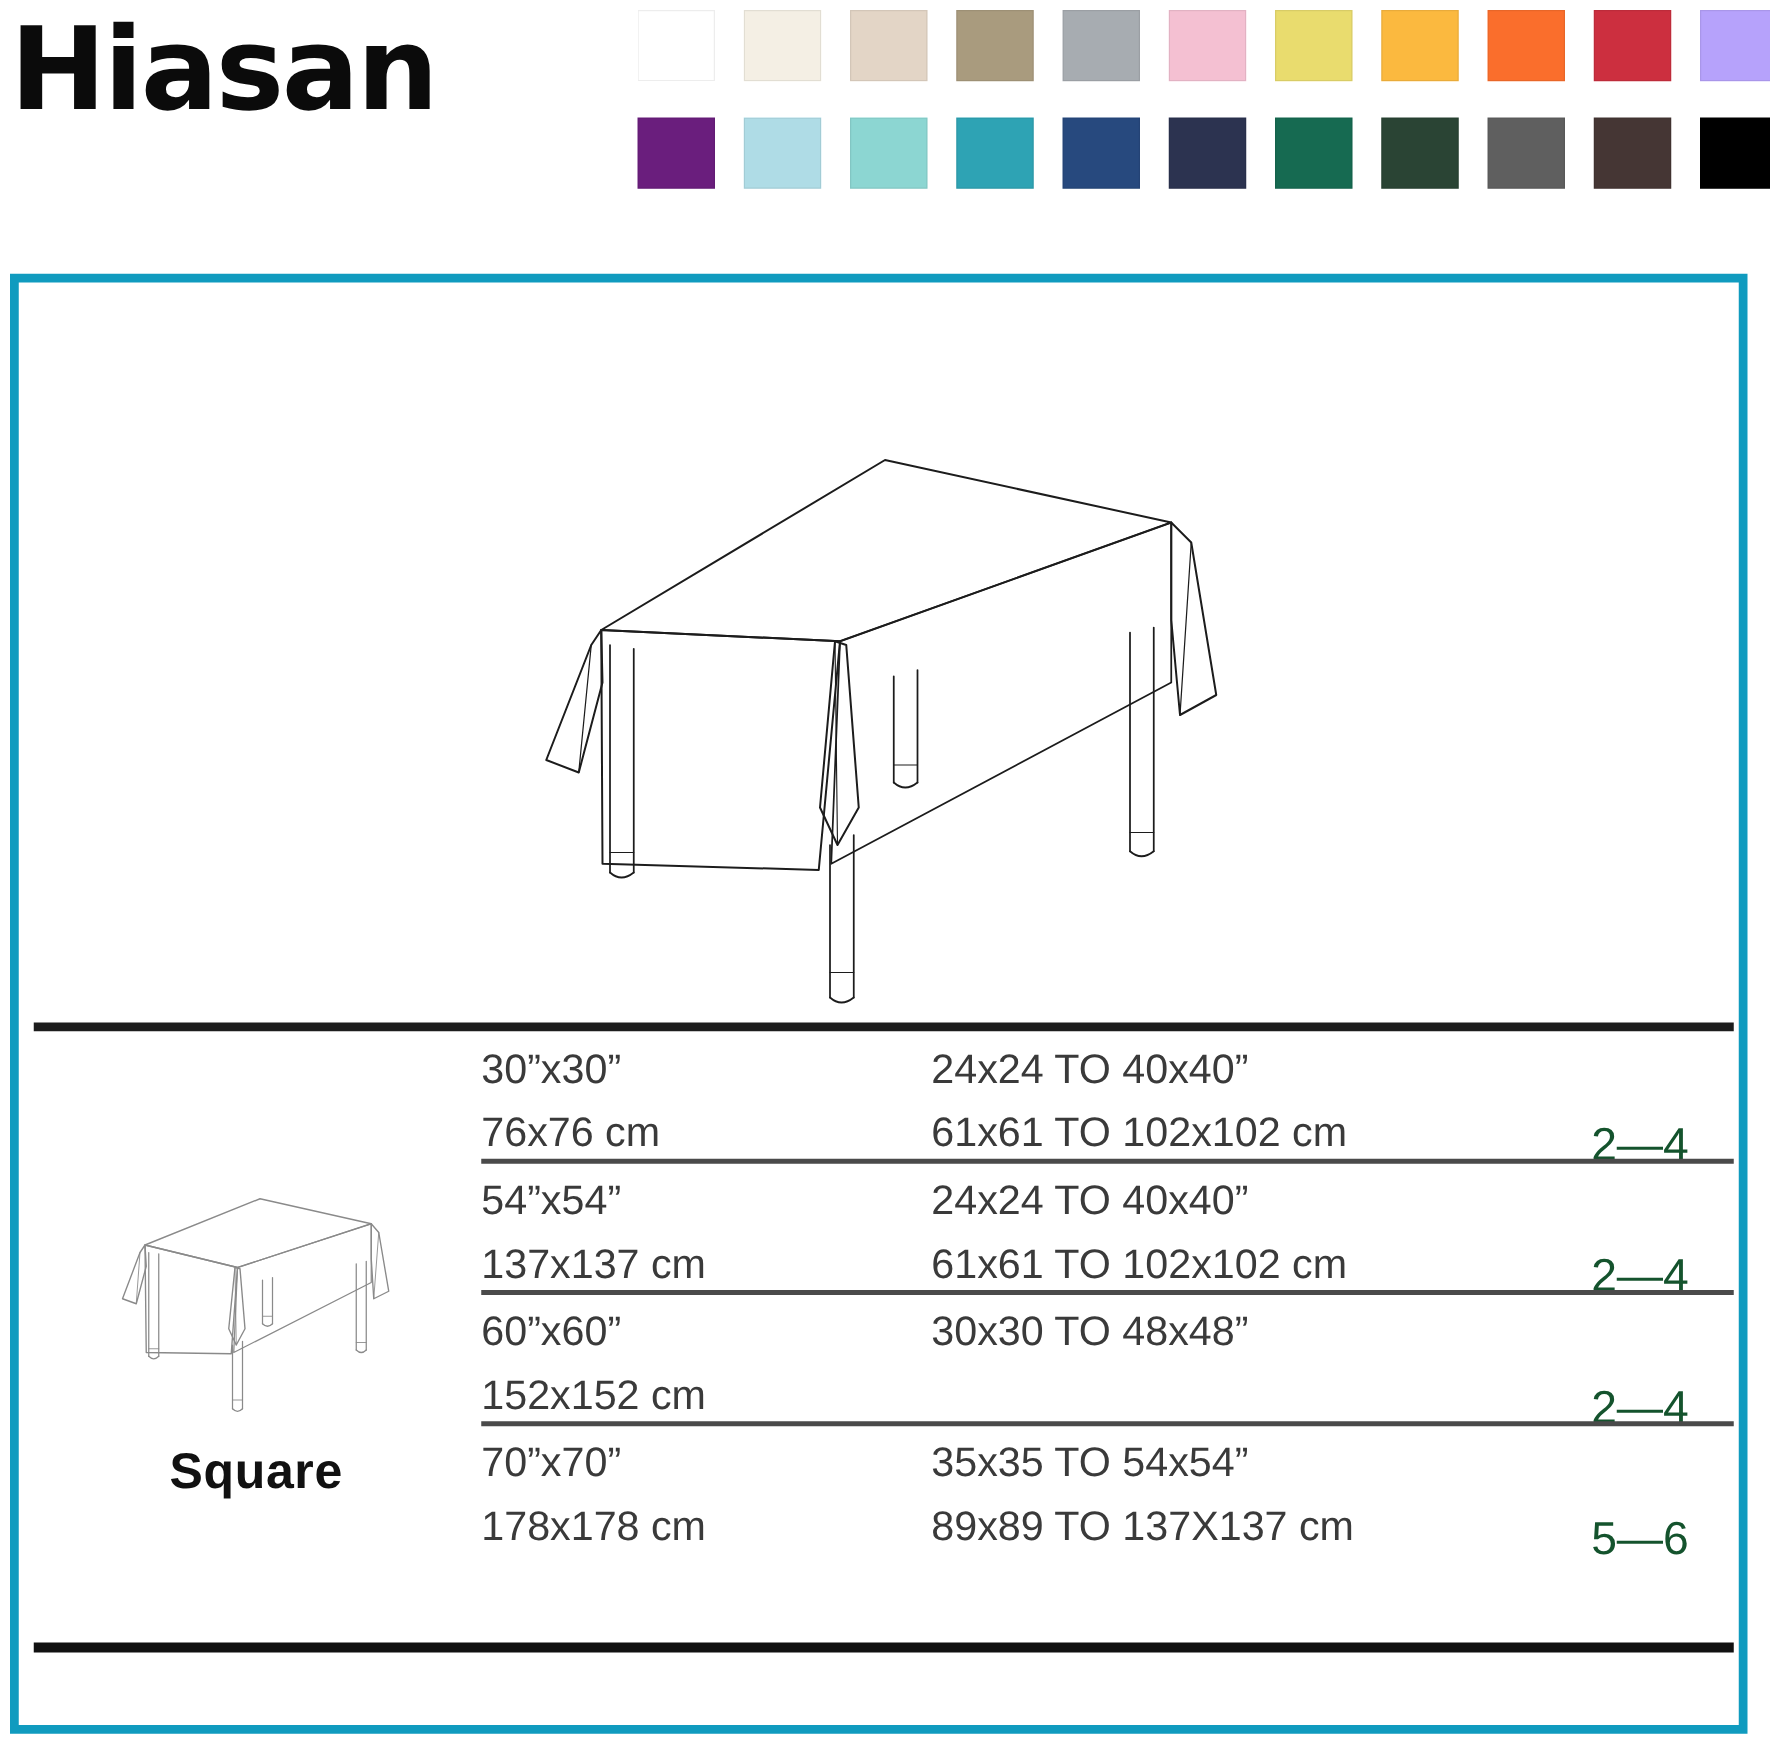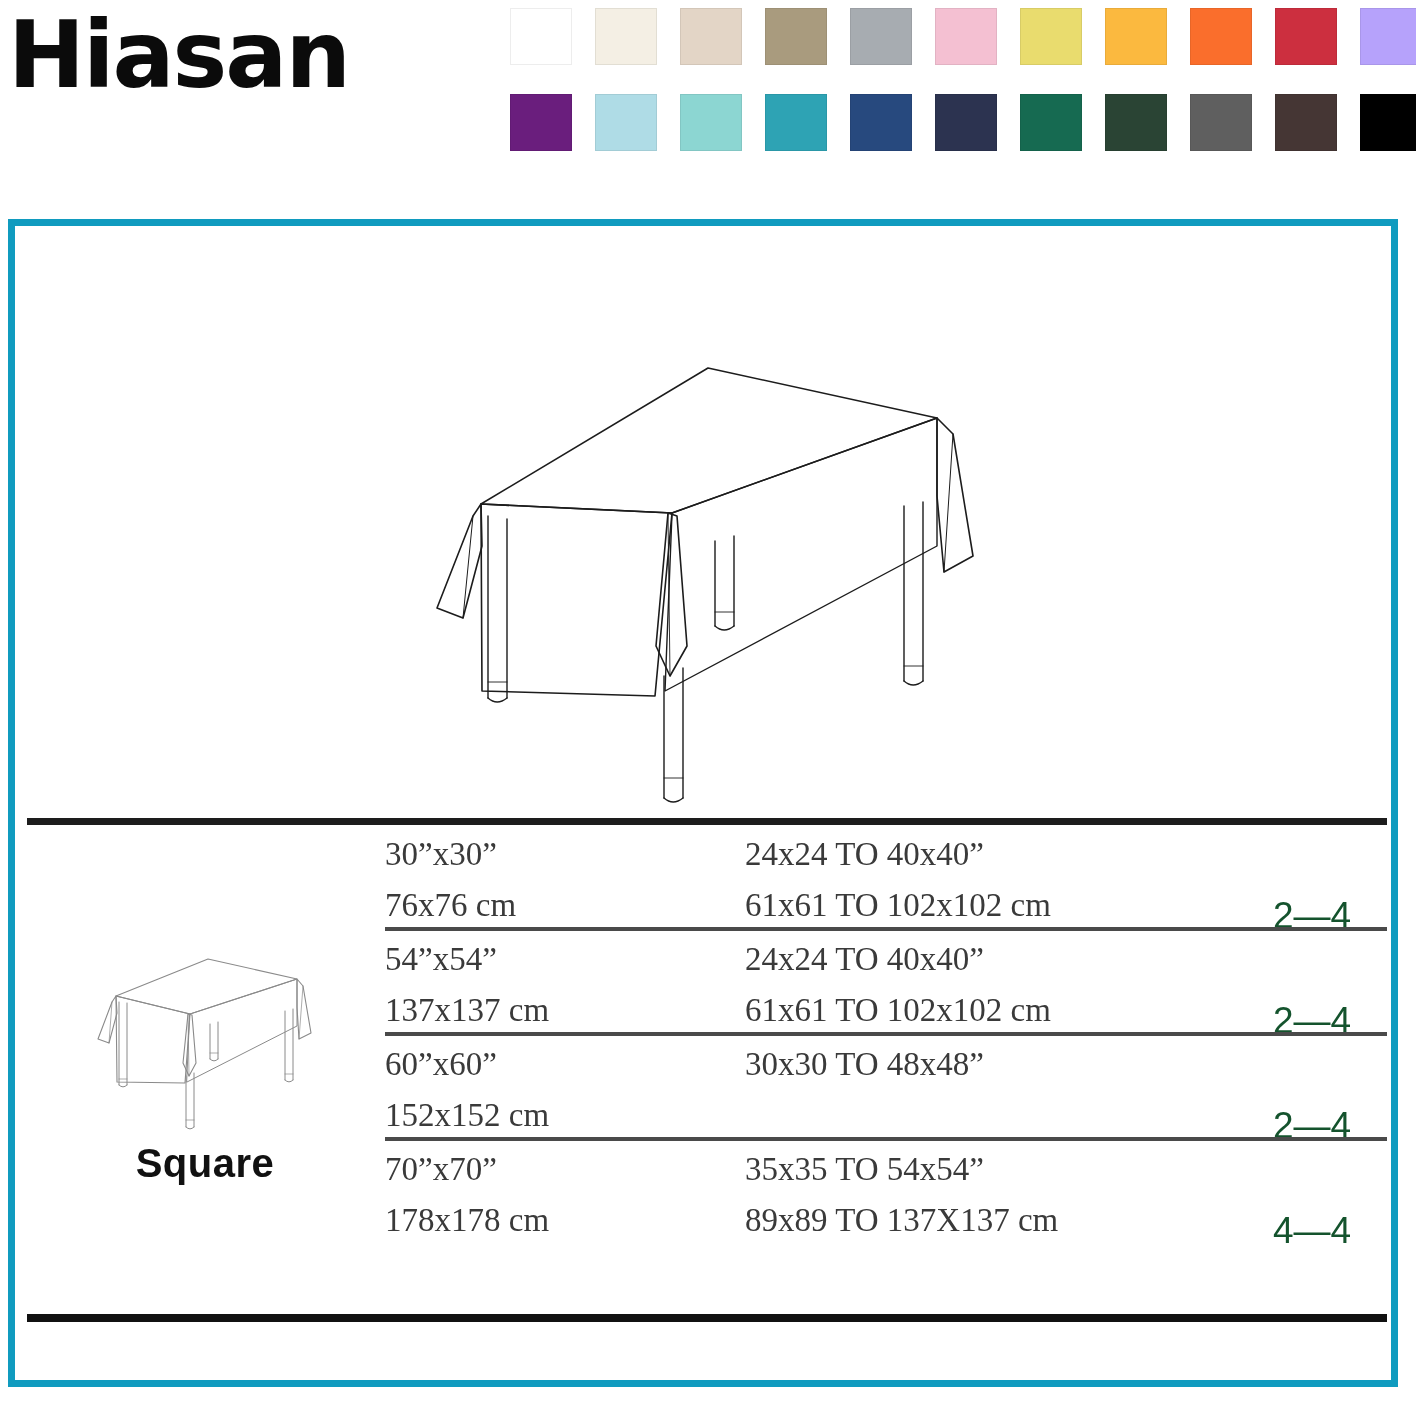--- a/index.html
+++ b/index.html
@@ -117,21 +117,21 @@
 
   
   .rows-wrap { position: relative; }
 
   .srow {
     position: relative;
     height: 105px;
   }
   .cell {
     position: absolute;
-    font-family: Liberation Serif, serif;
+    font-family: Liberation Sans, sans-serif;
     font-size: 33px;
     color: #3a3a3a;
     white-space: nowrap;
     letter-spacing: 0px;
   }
   .cell.line-in  { top: 11px; }
   .cell.line-cm  { top: 62px; }
 
   .c-cloth  { left: 358px; }
   .c-fitted { left: 718px; }
@@ -174,20 +174,21 @@
     width: 300px;
     text-align: center;
   }
   #shape-icon {
     width: 230px;
     height: 190px;
     margin: 0 auto;
   }
   #shape-icon svg { display: block; width: 100%; height: 100%; }
   #shape-label {
+    margin-top: 14px;
     font-family: "Liberation Sans", sans-serif;
     font-weight: 700;
     font-size: 40px;
     color: #111111;
     letter-spacing: 0.5px;
   }
 </style>
 </head>
 <body>
 
@@ -297,21 +298,21 @@
         <div class="cell line-in c-fitted">30x30 TO 48x48”</div>
         <div class="c-seat">2—4</div>
         <div class="row-rule" style="top:102px"></div>
       </div>
 
       <div class="srow">
         <div class="cell line-in c-cloth">70”x70”</div>
         <div class="cell line-cm c-cloth">178x178 cm</div>
         <div class="cell line-in c-fitted">35x35 TO 54x54”</div>
         <div class="cell line-cm c-fitted">89x89 TO 137X137 cm</div>
-        <div class="c-seat">4—4</div>
+        <div class="c-seat">5—6</div>
       </div>
 
     </div>
   </div>
 
   <div class="bottom-rule"></div>
 
   <div id="shape-cell">
     <div id="shape-icon">
       <svg viewBox="0 0 230 190" xmlns="http://www.w3.org/2000/svg" fill="none" stroke="#8a8a8a" stroke-width="1.1" stroke-linejoin="round" stroke-linecap="round">

